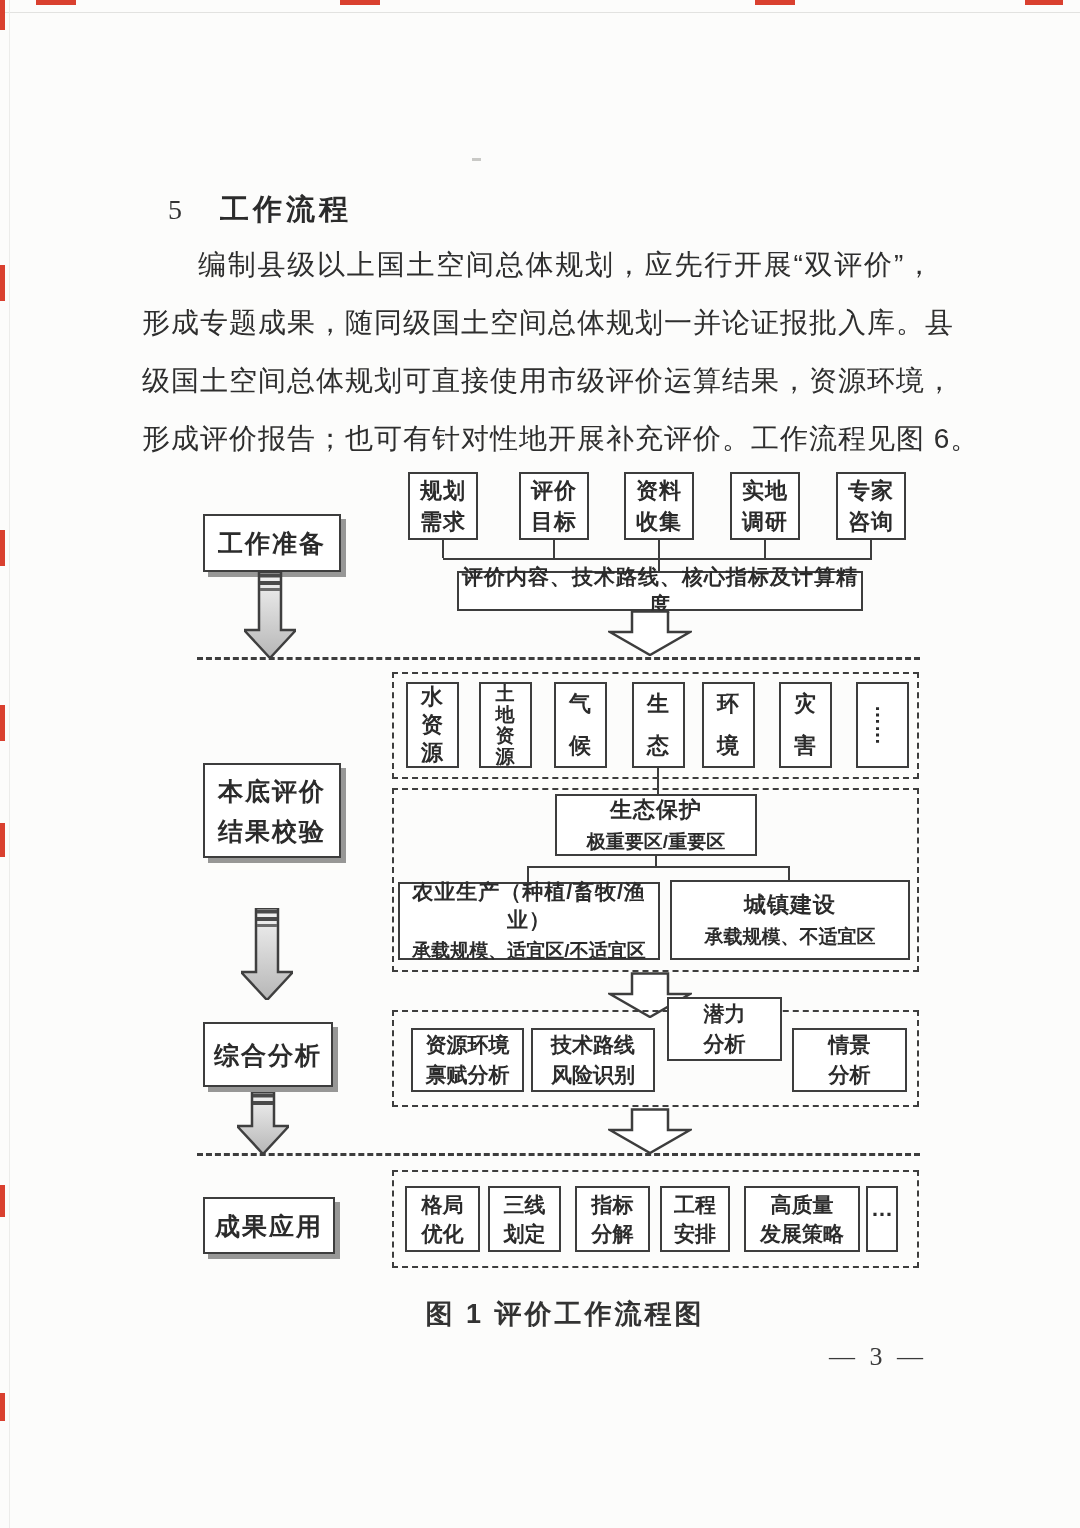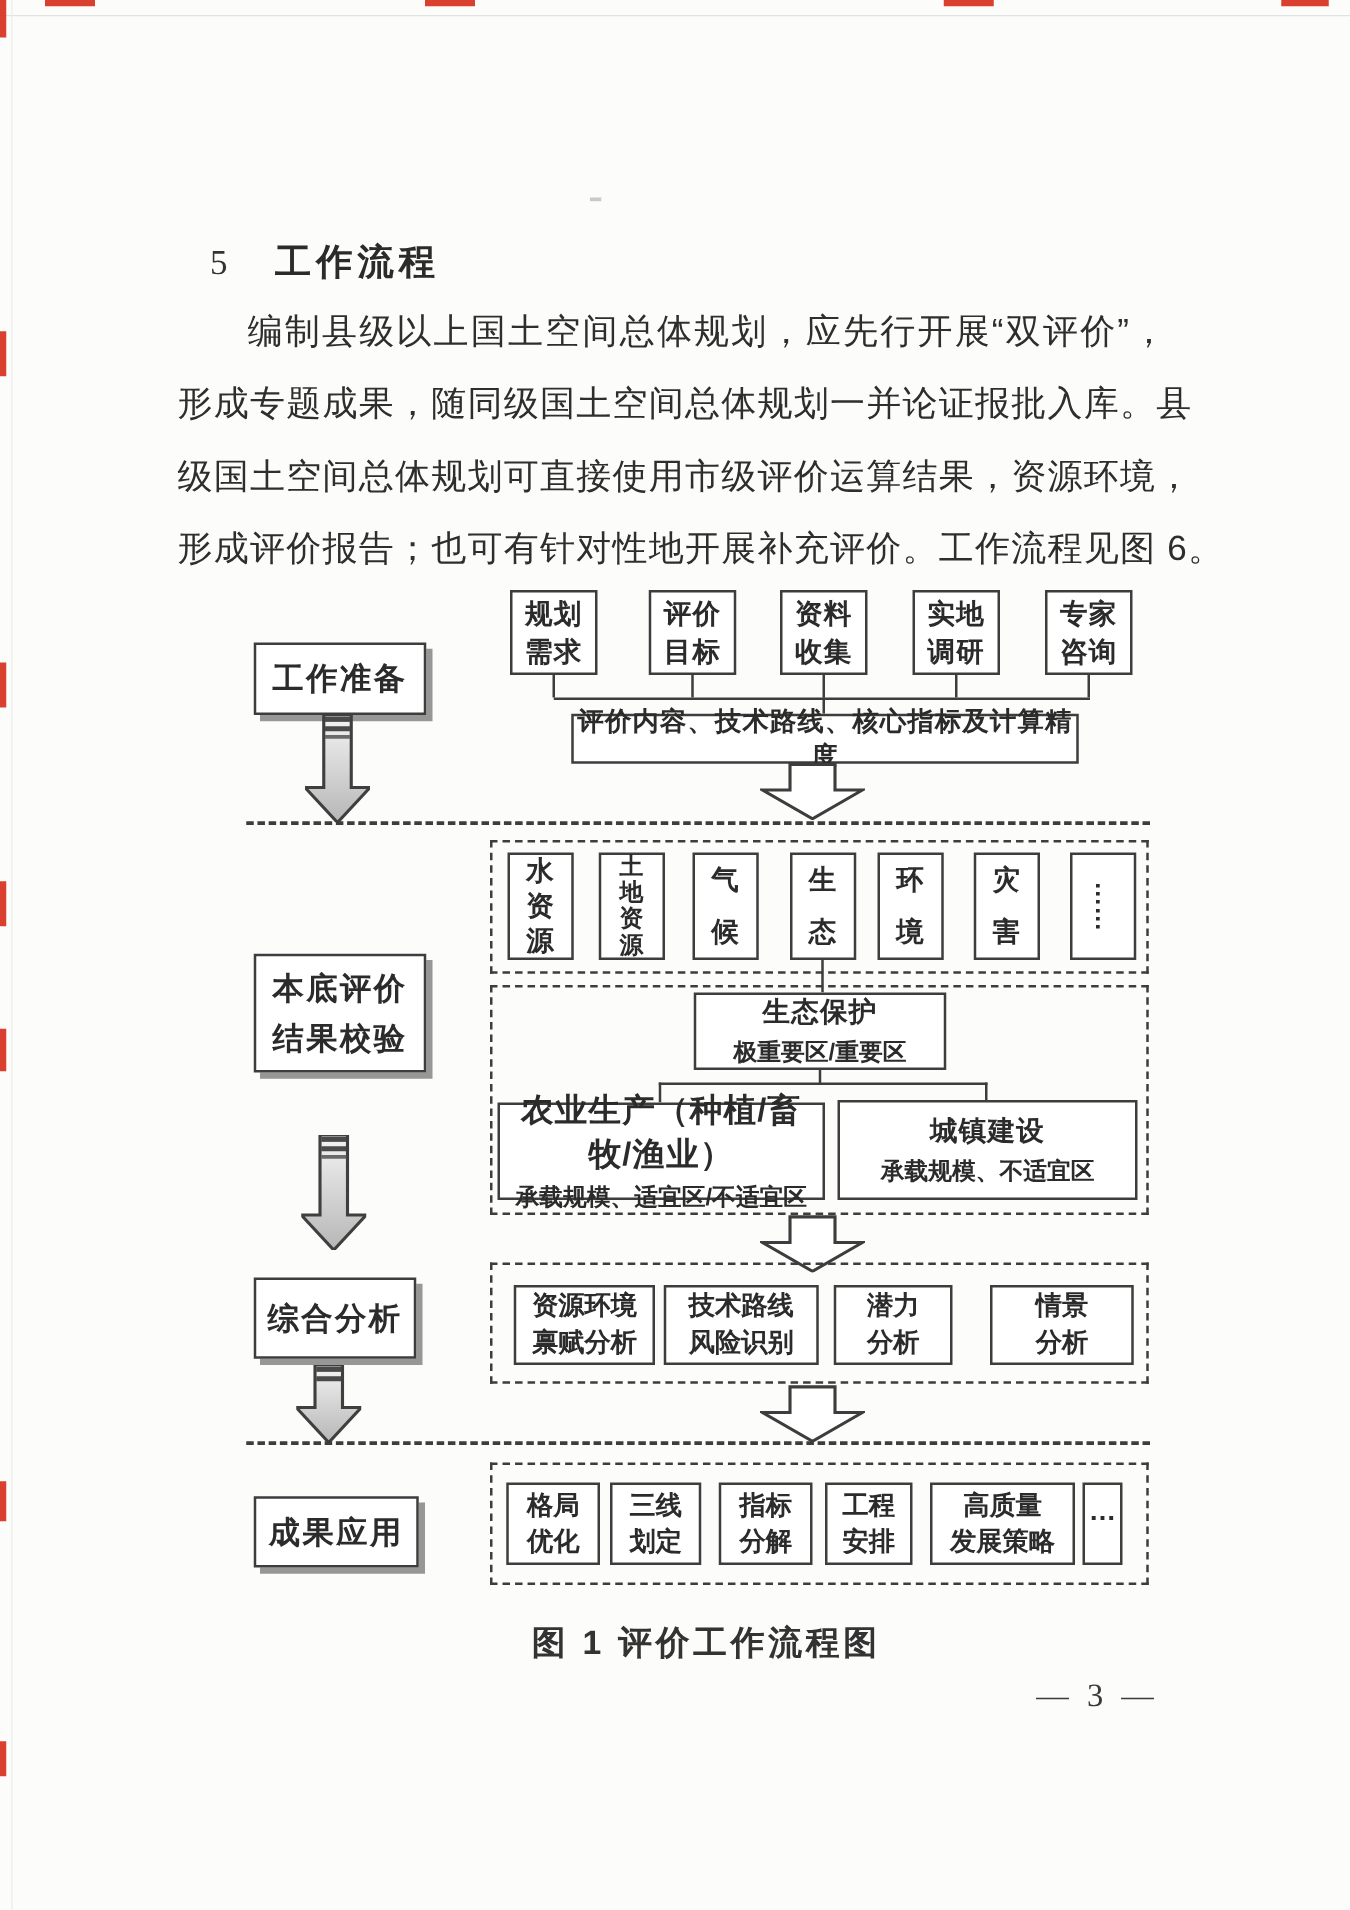--- a/index.html
+++ b/index.html
@@ -38,21 +38,21 @@
 
   .inbox{font-size:22px;line-height:31px;letter-spacing:1px;}
   .scope{font-size:21px;letter-spacing:1px;}
   .vbox{font-size:22px;letter-spacing:1px;}
   .v3{line-height:28px;}
   .v4{line-height:21px;font-size:19px;}
   .v2{line-height:42px;}
   .vellip{writing-mode:vertical-rl;font-size:20px;letter-spacing:0;}
   .titleline{font-size:22px;letter-spacing:1px;}
   .subline{font-size:19px;font-weight:bold;margin-top:4px;letter-spacing:0;}
-  .agrititle{font-size:26px;}
+  .agrititle{font-size:21px;}
   .anbox{font-size:21px;line-height:30px;}
   .appbox{font-size:21px;line-height:29px;}
   .hellip{justify-content:flex-start;padding-top:6px;font-size:22px;}
 
   .caption{position:absolute;left:340px;top:1296px;width:450px;text-align:center;
     font-size:27px;font-weight:bold;letter-spacing:3px;color:#333;}
   .pageno{position:absolute;left:808px;top:1342px;width:140px;text-align:center;
     font-family:"Liberation Serif",serif;font-size:26px;color:#3a3a3a;letter-spacing:4px;}
 </style>
 </head>
@@ -206,21 +206,21 @@
     <svg width="84" height="46" viewBox="0 0 84 46">
       <polygon points="24,1.5 60,1.5 60,22 82,22 42,45 2,22 24,22" fill="#ffffff" stroke="#3d3d3d" stroke-width="2.5"></polygon>
     </svg>
   </div>
 
   <div class="dashbox" style="left:392px;top:1010px;width:527px;height:97px"></div>
   <div class="box anbox" style="left:411px;top:1028px;width:113px;height:64px">资源环境
 禀赋分析</div>
   <div class="box anbox" style="left:531px;top:1028px;width:124px;height:64px">技术路线
 风险识别</div>
-  <div class="box anbox" style="left:667px;top:1028px;width:95px;height:64px">潜力
+  <div class="box anbox" style="left:667px;top:997px;width:115px;height:64px">潜力
 分析</div>
   <div class="box anbox" style="left:792px;top:1028px;width:115px;height:64px">情景
 分析</div>
 
   <div class="arrow" style="left:608px;top:1108px">
     <svg width="84" height="46" viewBox="0 0 84 46">
       <polygon points="24,1.5 60,1.5 60,22 82,22 42,45 2,22 24,22" fill="#ffffff" stroke="#3d3d3d" stroke-width="2.5"></polygon>
     </svg>
   </div>
 

